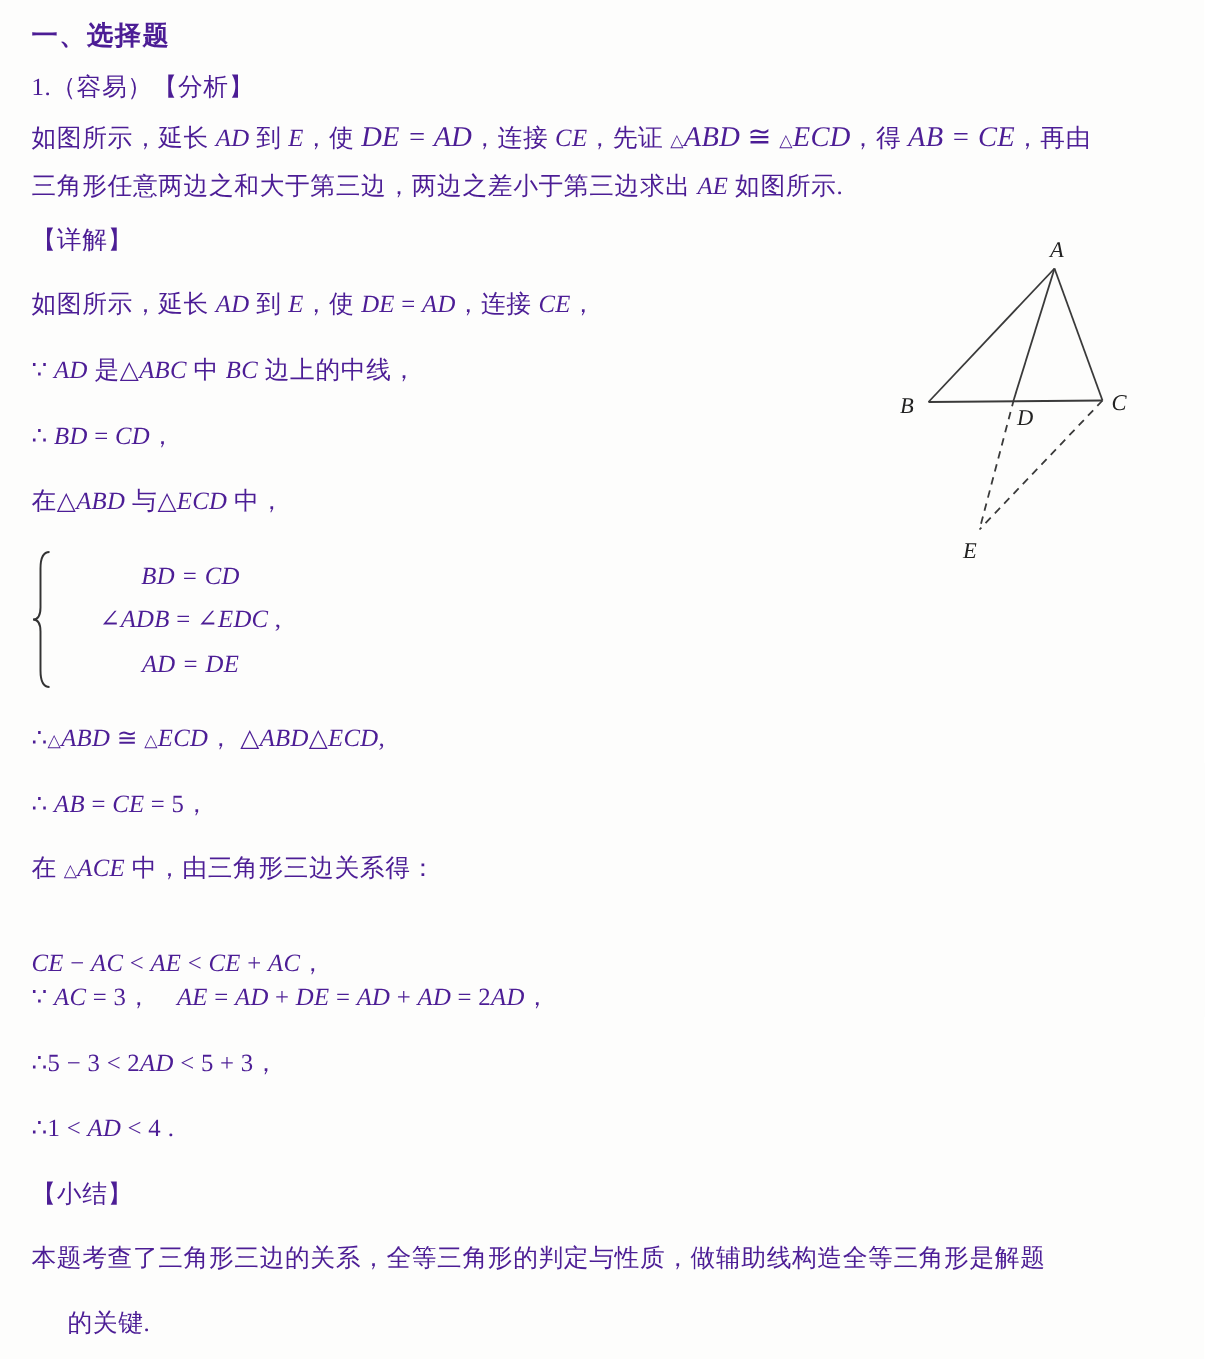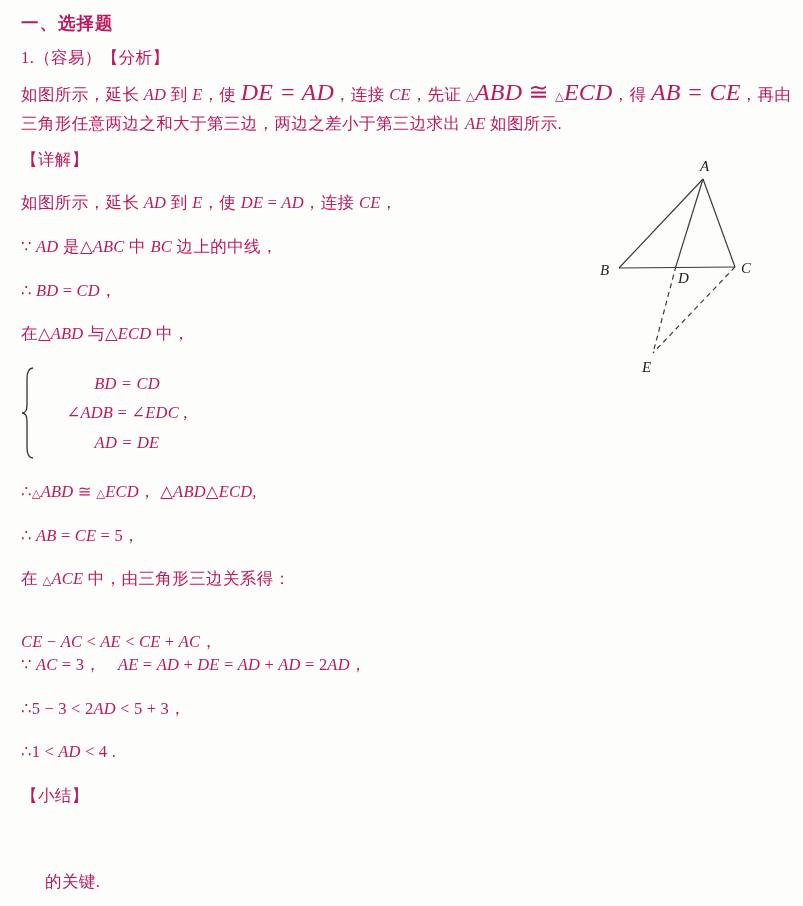--- a/index.html
+++ b/index.html
@@ -2,40 +2,40 @@
 <html><head>
 <meta charset="utf-8">
 <style>
   html,body{margin:0;padding:0;background:#ffffff;}
   #page{
     position:relative;
     width:803px;height:906px;
     background:#fdfdfc;
     overflow:hidden;
     font-family:"Liberation Serif","DejaVu Serif",serif;
-    color:#be185d;
+    color:#4c1d95;
   }
   .line{
     position:absolute;
     left:21px;
     font-size:16.5px;
     letter-spacing:0.4px;
     white-space:nowrap;
     line-height:22px;
   }
   .heading{
     font-weight:bold;
     font-size:17.5px;
     font-family:"Liberation Sans","DejaVu Sans",sans-serif;
     letter-spacing:1px;
   }
   .mi{font-family:"Liberation Serif","DejaVu Serif",serif;font-style:italic;letter-spacing:0.2px;}
   .mr{font-family:"Liberation Serif","DejaVu Serif",serif;font-style:normal;letter-spacing:0.2px;}
   .sm{font-size:11.5px;}
-  .lg{font-size:24px;}
+  .lg{font-size:19px;}
   
   .system{position:absolute;left:20px;top:366px;display:flex;align-items:center;}
   .brace{display:block;margin-right:6px;}
   .eqs{display:flex;flex-direction:column;justify-content:flex-end;width:170px;}
   .eqs .eqline{
     text-align:center;
     font-size:16.5px;
     line-height:29.5px;
     white-space:nowrap;
   }
@@ -80,20 +80,21 @@
 
   <div class="line" style="top:481px;"><span class="mr">∴</span><span class="mr sm">△</span><span class="mi">ABD</span><span class="mr"> ≅ </span><span class="mr sm">△</span><span class="mi">ECD</span><span>， </span><span class="mr">△</span><span class="mi">ABD</span><span class="mr">△</span><span class="mi">ECD,</span></div>
   <div class="line" style="top:525px;"><span class="mr">∴ </span><span class="mi">AB</span><span class="mr"> = </span><span class="mi">CE</span><span class="mr"> = 5</span><span>，</span></div>
   <div class="line" style="top:568px;"><span>在 </span><span class="mr sm">△</span><span class="mi">ACE</span><span> 中，由三角形三边关系得：</span></div>
   <div class="line" style="top:611px;margin-top:20px;"><span class="mi">CE</span><span class="mr"> − </span><span class="mi">AC</span><span class="mr"> &lt; </span><span class="mi">AE</span><span class="mr"> &lt; </span><span class="mi">CE</span><span class="mr"> + </span><span class="mi">AC</span><span>，</span></div>
   <div class="line" style="top:654px;"><span class="mr">∵ </span><span class="mi">AC</span><span class="mr"> = 3</span><span>，　</span><span class="mi">AE</span><span class="mr"> = </span><span class="mi">AD</span><span class="mr"> + </span><span class="mi">DE</span><span class="mr"> = </span><span class="mi">AD</span><span class="mr"> + </span><span class="mi">AD</span><span class="mr"> = 2</span><span class="mi">AD</span><span>，</span></div>
   <div class="line" style="top:698px;"><span class="mr">∴</span><span class="mr">5 − 3 &lt; 2</span><span class="mi">AD</span><span class="mr"> &lt; 5 + 3</span><span>，</span></div>
   <div class="line" style="top:741px;"><span class="mr">∴</span><span class="mr">1 &lt; </span><span class="mi">AD</span><span class="mr"> &lt; 4</span><span> .</span></div>
 
   <div class="line" style="top:785px;">【小结】</div>
+  <div class="line" style="top:828px;">本题考查了三角形三边的关系，全等三角形的判定与性质，做辅助线构造全等三角形是解题</div>
   <div class="line" style="top:871px;margin-left:24px;">的关键.</div>
 
   <svg class="diagram" viewBox="0 0 211 234">
 
     <line x1="27" y1="116" x2="111" y2="27" stroke="#3a3a3a" stroke-width="1.2"></line>
     <line x1="111" y1="27" x2="143" y2="115" stroke="#3a3a3a" stroke-width="1.2"></line>
     <line x1="27" y1="116" x2="143" y2="115" stroke="#3a3a3a" stroke-width="1.2"></line>
     <line x1="111" y1="27" x2="84" y2="114" stroke="#3a3a3a" stroke-width="1.2"></line>
 
     <line x1="84" y1="114" x2="61" y2="201" stroke="#3a3a3a" stroke-width="1.2" stroke-dasharray="5,4"></line>

